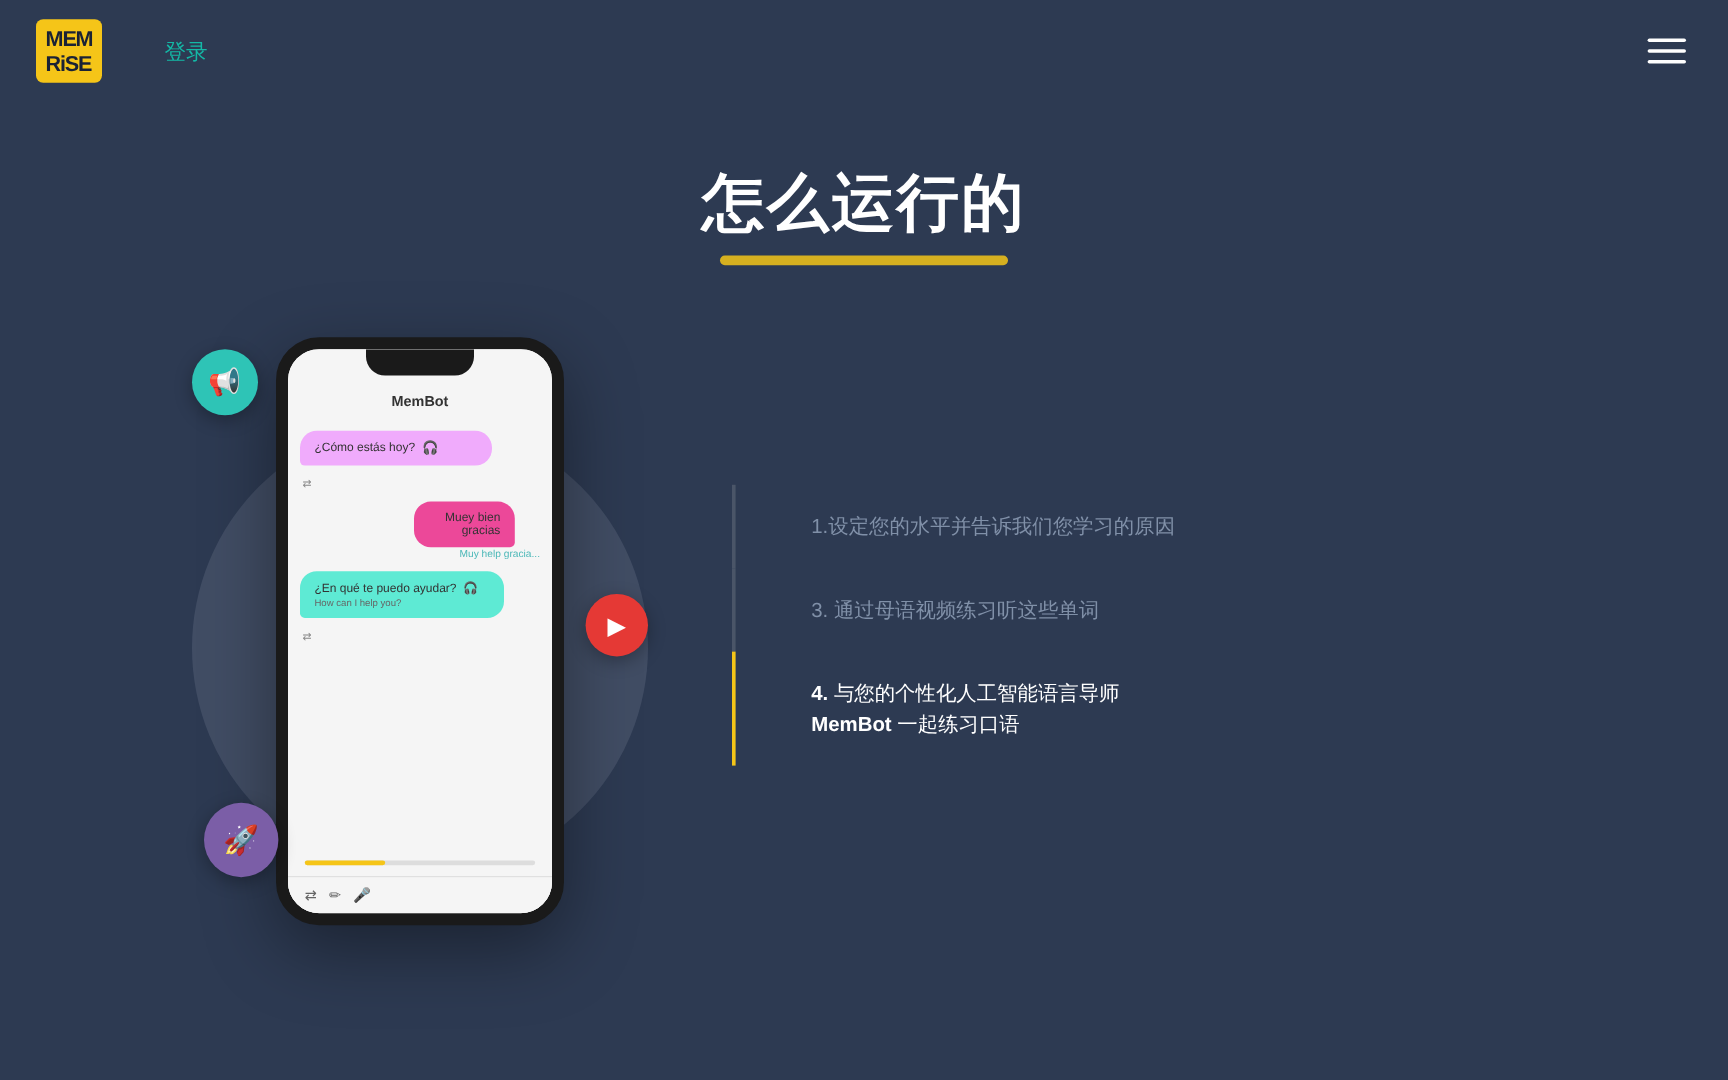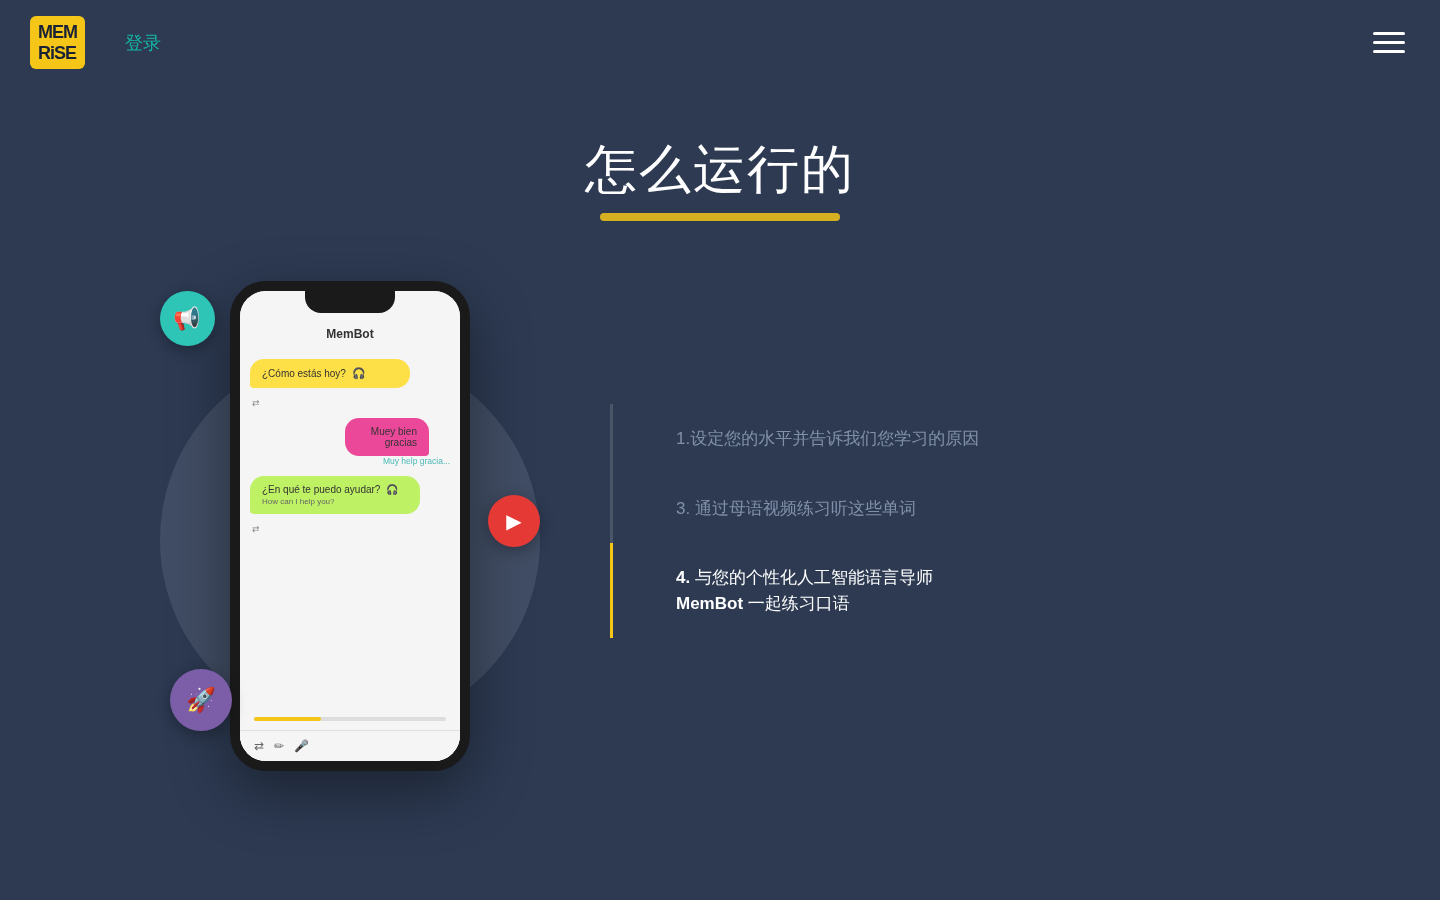--- a/index.html
+++ b/index.html
@@ -93,21 +93,21 @@
       display: flex;
       flex-direction: column;
       align-items: center;
       margin-top: 50px;
       margin-bottom: 40px;
     }
 
     .page-title {
       font-size: 52px;
       color: #ffffff;
-      font-weight: 400;
+      font-weight: 700;
       letter-spacing: 2px;
     }
 
     .title-underline {
       width: 240px;
       height: 8px;
       background-color: #f5c518;
       border-radius: 4px;
       margin-top: 8px;
       opacity: 0.85;
@@ -190,21 +190,21 @@
     }
 
     .chat-area {
       padding: 8px 10px;
       display: flex;
       flex-direction: column;
       gap: 10px;
     }
 
     .bubble-left {
-      background: #fde047;
+      background: #f0abfc;
       border-radius: 14px 14px 14px 4px;
       padding: 8px 12px;
       font-size: 10px;
       color: #333;
       max-width: 80%;
       display: flex;
       align-items: center;
       gap: 6px;
       position: relative;
     }
@@ -225,21 +225,21 @@
       align-self: flex-end;
     }
 
     .bubble-right-correction {
       font-size: 8.5px;
       color: #4db8b8;
       text-align: right;
     }
 
     .bubble-left-bottom {
-      background: #bef264;
+      background: #5eead4;
       border-radius: 14px 14px 14px 4px;
       padding: 8px 12px;
       font-size: 10px;
       color: #333;
       max-width: 85%;
     }
 
     .bubble-subtitle {
       font-size: 8px;
       color: #666;
@@ -370,21 +370,21 @@
 
     .step-number-inactive {
       color: #8090a8;
     }
   </style>
 </head>
 <body>
 
 <header>
   <div class="logo-container">
-    <div style="background:#f5c518; padding:6px 8px; border-radius:6px; display:flex; align-items:center; justify-content:flex-start; margin-right:0;">
+    <div style="background:#f5c518; padding:6px 8px; border-radius:6px; display:flex; align-items:center; justify-content:flex-start; margin-right:12px;">
       <span class="logo-text" style="color:#1a2235; font-size:18px; line-height:1.15;">MEM<br>RiSE</span>
     </div>
   </div>
 
   <button class="login-btn">登录</button>
 
 
   <div class="hamburger">
     <span></span>
     <span></span>

